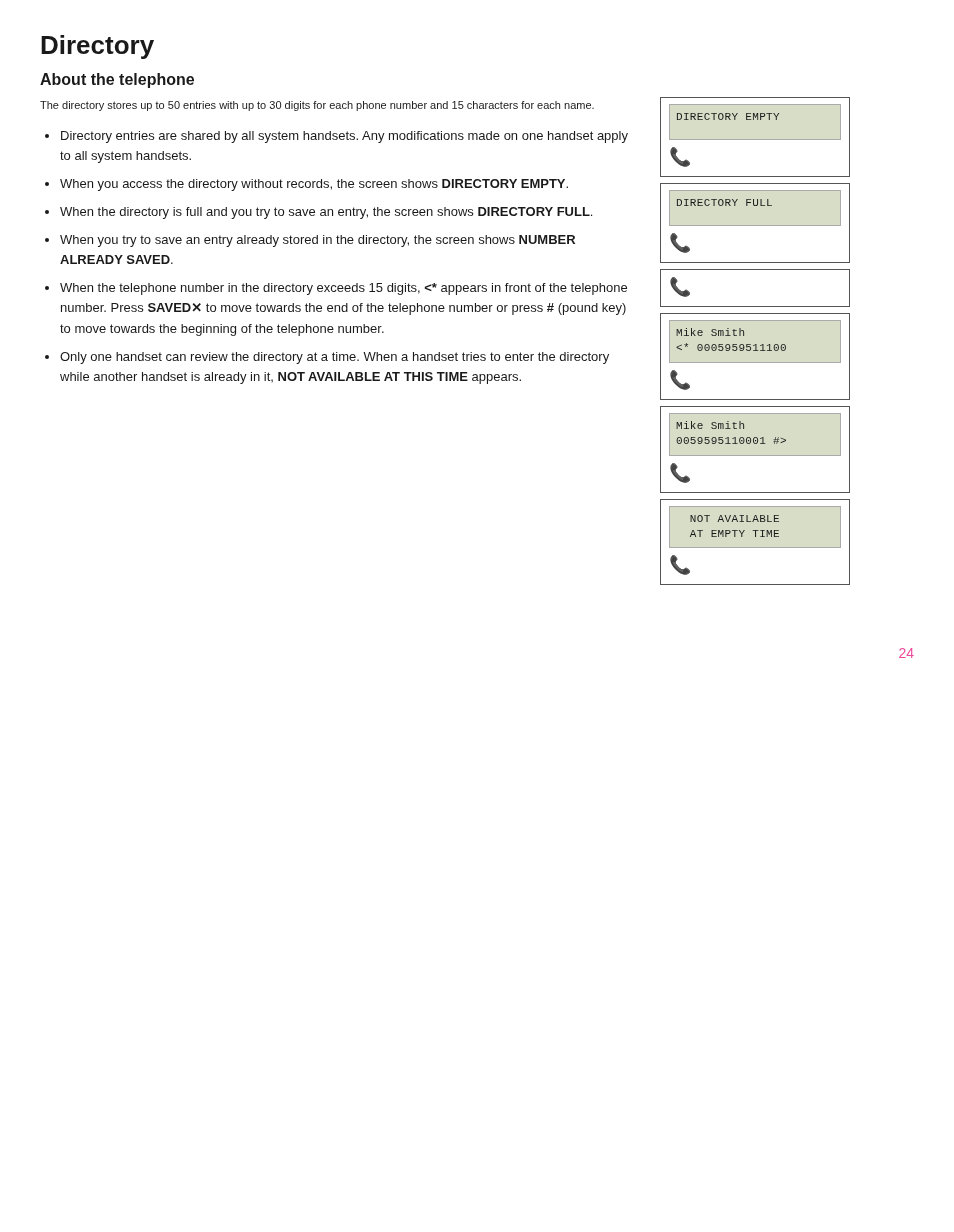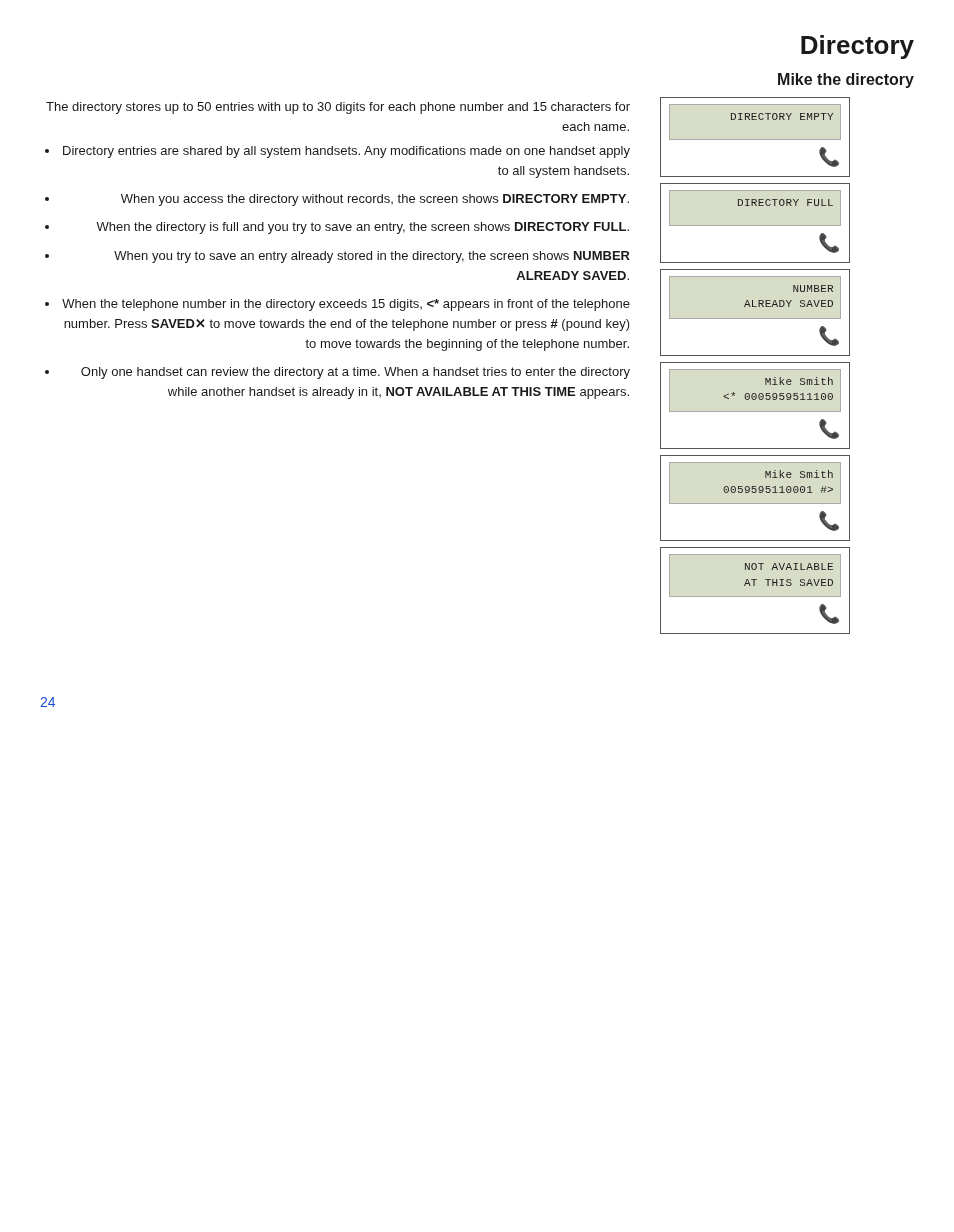--- a/index.html
+++ b/index.html
@@ -1,15 +1,15 @@
 <!DOCTYPE html>
 <html><head>
   <meta charset="utf-8">
   <style>
-    * { margin: 0; padding: 0; box-sizing: border-box; text-align: right; }
+    * { margin: 0; padding: 0; box-sizing: border-box; }
 
     body {
       width: 954px;
       min-height: 1232px;
       background: #ffffff;
       font-family: Arial, Helvetica, sans-serif;
       font-size: 15px;
       color: #1a1a1a;
       padding: 30px 40px 40px 40px;
     }
@@ -20,23 +20,23 @@
       margin-bottom: 10px;
     }
 
     .section-heading {
       font-size: 16px;
       font-weight: bold;
       margin-bottom: 8px;
     }
 
     .intro-text {
-      font-size: 13px;
+      font-size: 11px;
       line-height: 1.5;
-      margin-bottom: 5px;
+      margin-bottom: 12px;
       max-width: 590px;
     }
 
     .main-layout {
       display: flex;
       gap: 30px;
       align-items: flex-start;
     }
 
     .left-column {
@@ -89,32 +89,32 @@
       letter-spacing: 0.03em;
     }
 
     
     .handset-icon {
       font-size: 18px;
       color: #333;
     }
 
     .page-number {
-      text-align: left;
+      text-align: right;
       font-size: 14px;
       margin-top: 60px;
-      color: #1d4ed8;
+      color: #ec4899;
     }
   </style>
 </head>
 <body>
 
 <h1 class="page-title">Directory</h1>
 
-<h2 class="section-heading">Mike the directory</h2>
+<h2 class="section-heading">About the telephone</h2>
 
 <div class="main-layout">
 
   <div class="left-column">
     <p class="intro-text">The directory stores up to 50 entries with up to 30 digits for each phone number and 15 characters for each name.</p>
 
     <ul class="bullet-list">
       <li>Directory entries are shared by all system handsets. Any modifications made on one handset apply to all system handsets.</li>
       <li>When you access the directory without records, the screen shows <strong>DIRECTORY EMPTY</strong>.</li>
       <li>When the directory is full and you try to save an entry, the screen shows <strong>DIRECTORY FULL</strong>.</li>
@@ -130,39 +130,37 @@
       <div class="screen-display">DIRECTORY EMPTY</div>
       <span class="handset-icon">📞</span>
     </div>
 
     <div class="screen-box">
       <div class="screen-display">DIRECTORY FULL</div>
       <span class="handset-icon">📞</span>
     </div>
 
     <div class="screen-box">
-      <div class="screen-display">     NUMBER
-  ALREADY SAVED</div>
       <span class="handset-icon">📞</span>
     </div>
 
     <div class="screen-box">
       <div class="screen-display">Mike Smith
 &lt;* 0005959511100</div>
       <span class="handset-icon">📞</span>
     </div>
 
     <div class="screen-box">
       <div class="screen-display">Mike Smith
 0059595110001 #&gt;</div>
       <span class="handset-icon">📞</span>
     </div>
 
     <div class="screen-box">
       <div class="screen-display">  NOT AVAILABLE
-  AT THIS SAVED</div>
+  AT EMPTY TIME</div>
       <span class="handset-icon">📞</span>
     </div>
 
   </div>
 </div>
 
 <div class="page-number">24</div>
 
 </body></html>

